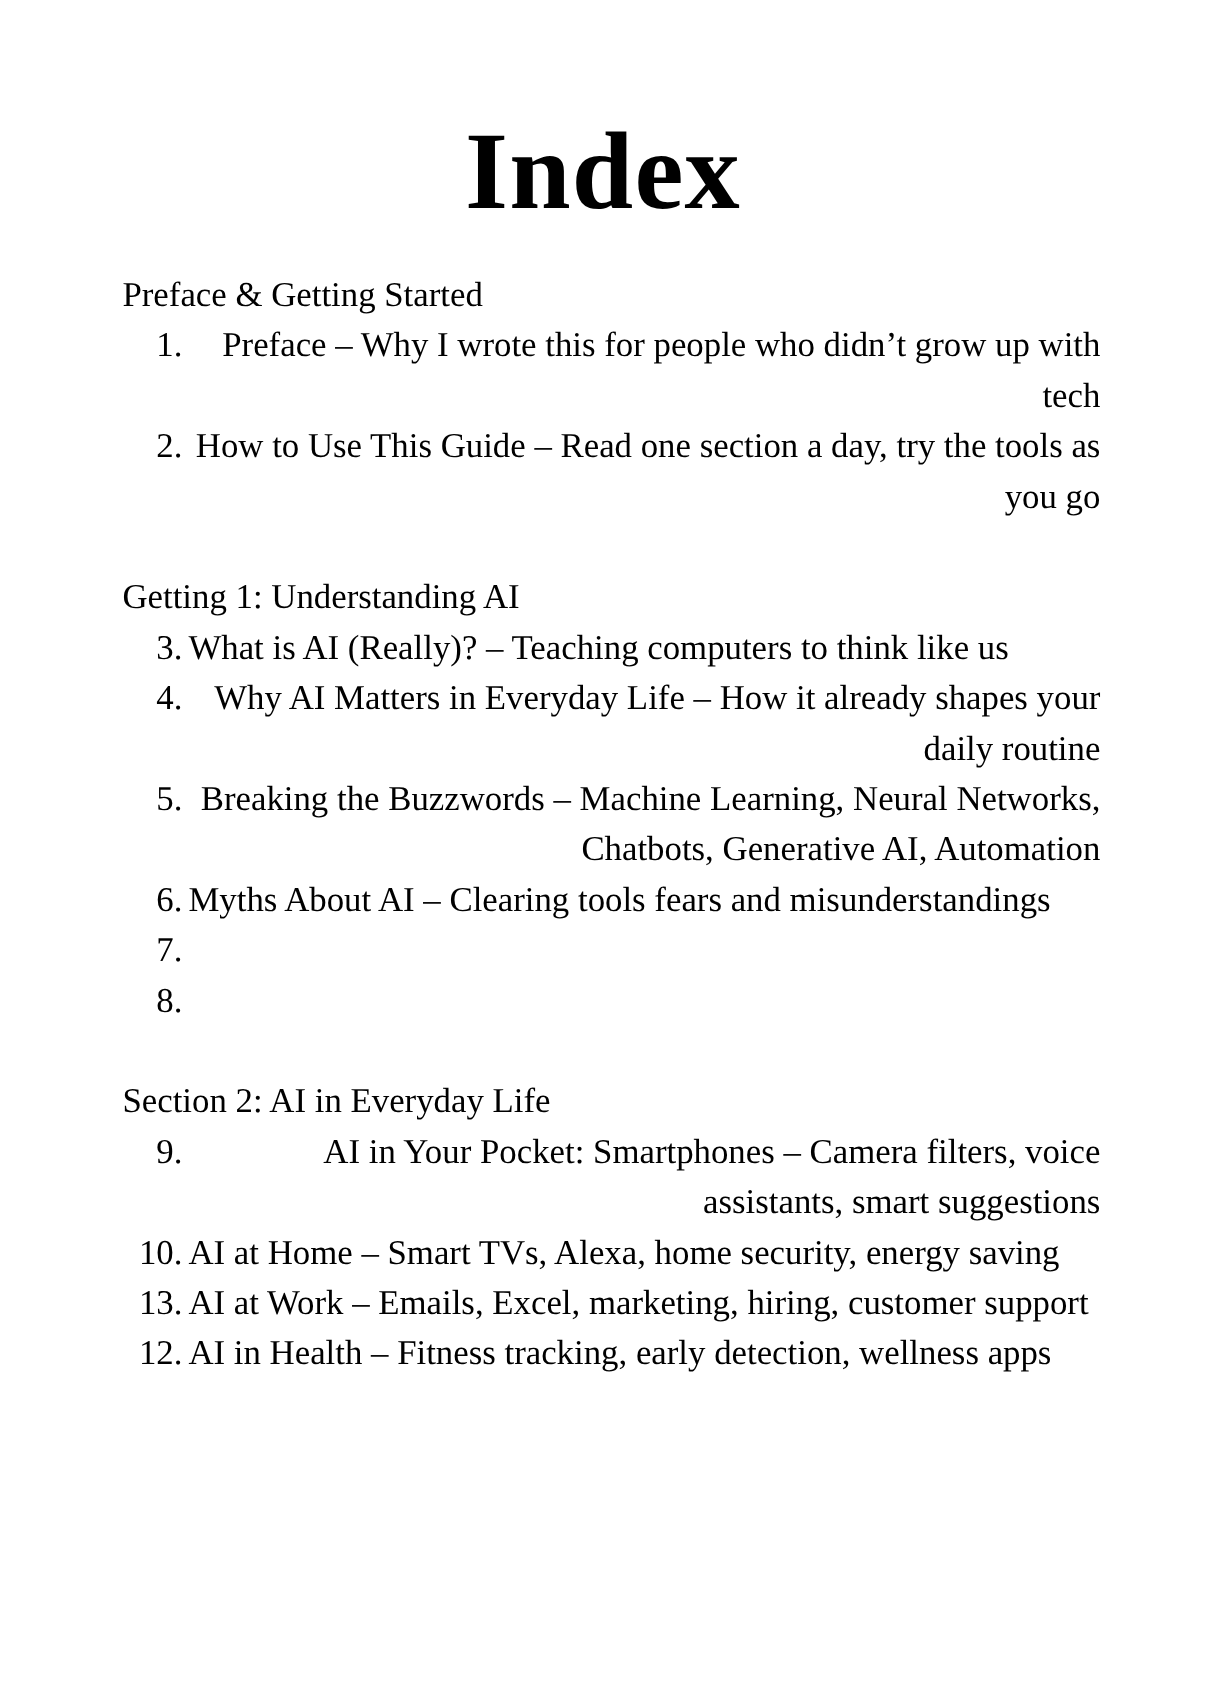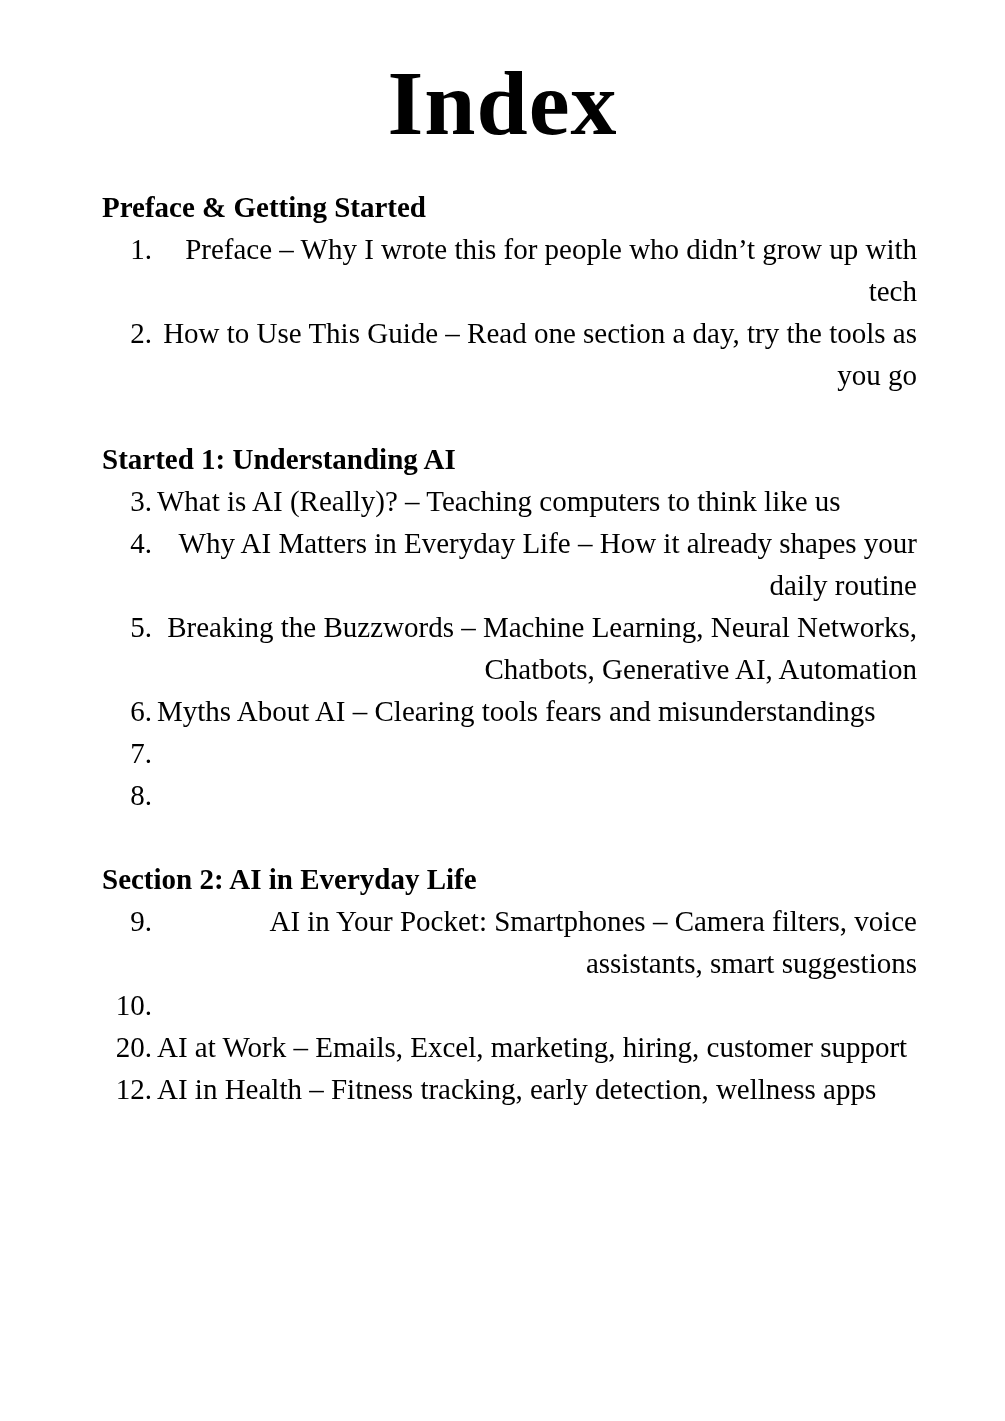--- a/index.html
+++ b/index.html
@@ -6,39 +6,39 @@
     margin: 0;
     padding: 0;
     background: #ffffff;
     color: #000000;
   }
   .doc {
     width: 1005px;
     min-height: 1421px;
     background: #ffffff;
     box-sizing: border-box;
-    padding-top: 54px;
+    padding-top: 93px;
     font-family: "Liberation Serif", "DejaVu Serif", serif;
   }
   .title {
     font-size: 92px;
     line-height: 98px;
     font-weight: bold;
     text-align: center;
     margin: 0;
     letter-spacing: 1px;
   }
   .content {
     padding: 0 88px 0 102px;
     font-size: 29px;
     line-height: 42px;
   }
   .section { margin-top: 42px; }
   .section:first-child { margin-top: 34px; }
-  .heading { font-weight: bold; margin-top: 13px; }
+  .heading { font-weight: normal; margin-top: 13px; }
   .item { display: flex; align-items: flex-start; }
   .num {
     flex: 0 0 50px;
     text-align: right;
     white-space: nowrap;
   }
   .txt {
     flex: 0 1 auto;
     padding-left: 5px;
     max-width: 760px;
@@ -60,21 +60,21 @@
   </div>
 
   <div class="item">
     <span class="num">2.</span>
     <span class="txt">How to Use This Guide – Read one section a day, try the tools as you go</span>
   </div>
 </div>
   </div>
 
   <div class="section">
-    <div class="heading">Started 1: Understanding AI</div>
+    <div class="heading">Getting 1: Understanding AI</div>
     <div class="list">
   <div class="item">
     <span class="num">3.</span>
     <span class="txt">What is AI (Really)? – Teaching computers to think like us</span>
   </div>
 
   <div class="item">
     <span class="num">4.</span>
     <span class="txt">Why AI Matters in Everyday Life – How it already shapes your daily routine</span>
   </div>
@@ -102,24 +102,25 @@
   <div class="section">
     <div class="heading">Section 2: AI in Everyday Life</div>
     <div class="list">
   <div class="item">
     <span class="num">9.</span>
     <span class="txt">AI in Your Pocket: Smartphones – Camera filters, voice assistants, smart suggestions</span>
   </div>
 
   <div class="item">
     <span class="num">10.</span>
+    <span class="txt">AI at Home – Smart TVs, Alexa, home security, energy saving</span>
   </div>
 
   <div class="item">
-    <span class="num">20.</span>
+    <span class="num">13.</span>
     <span class="txt">AI at Work – Emails, Excel, marketing, hiring, customer support</span>
   </div>
 
   <div class="item">
     <span class="num">12.</span>
     <span class="txt">AI in Health – Fitness tracking, early detection, wellness apps</span>
   </div>
 </div>
   </div>
 </div>

